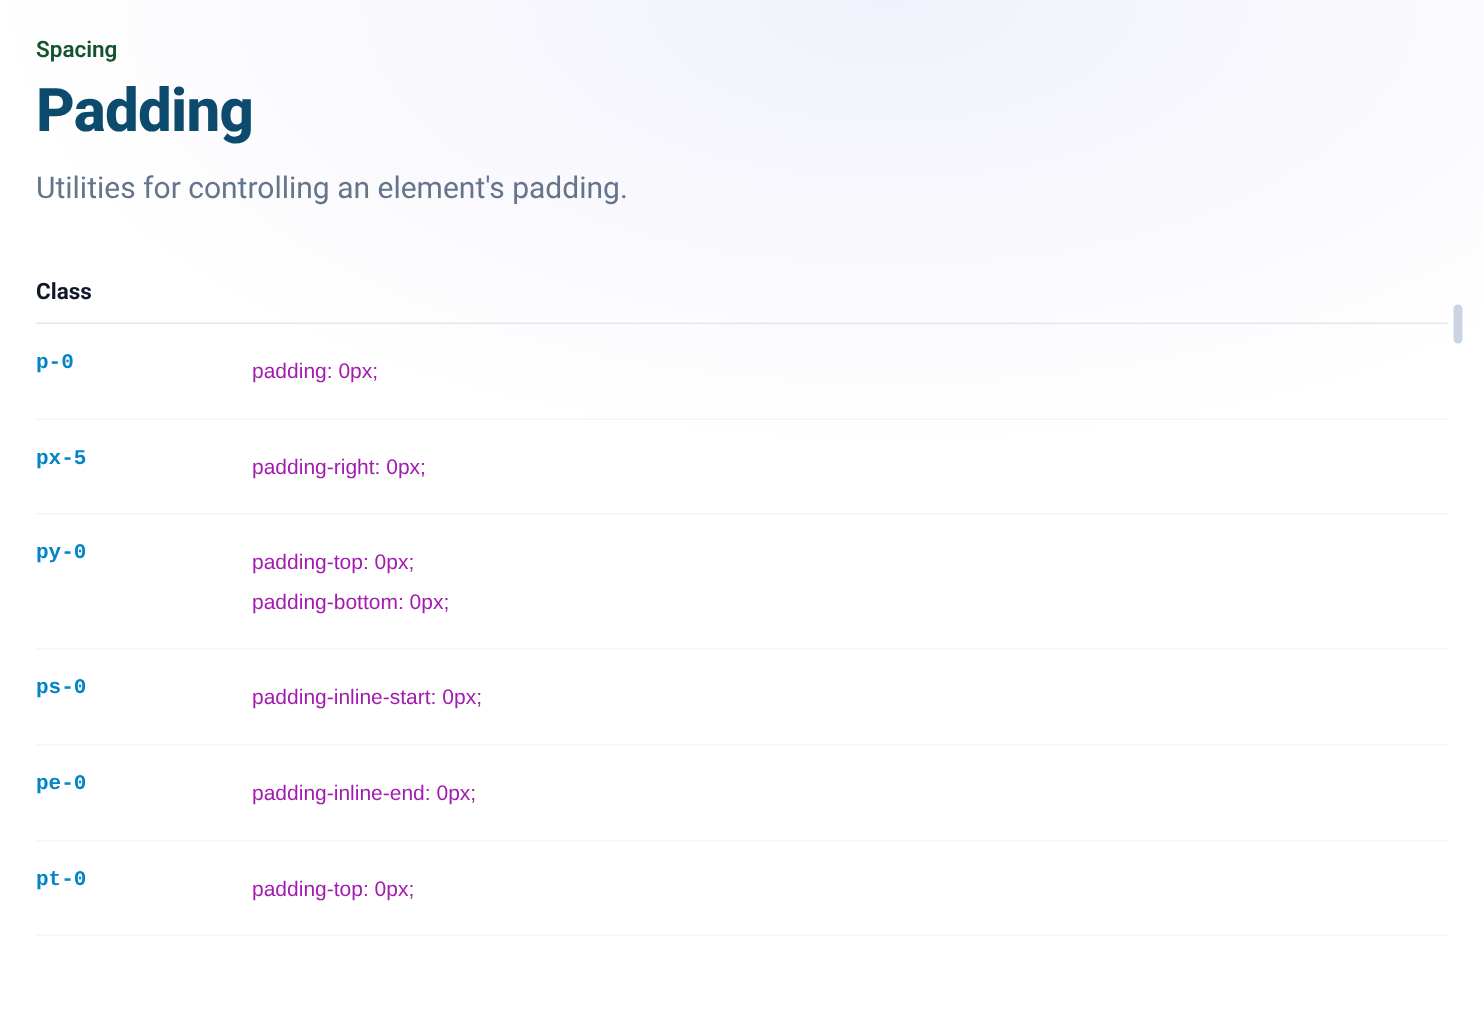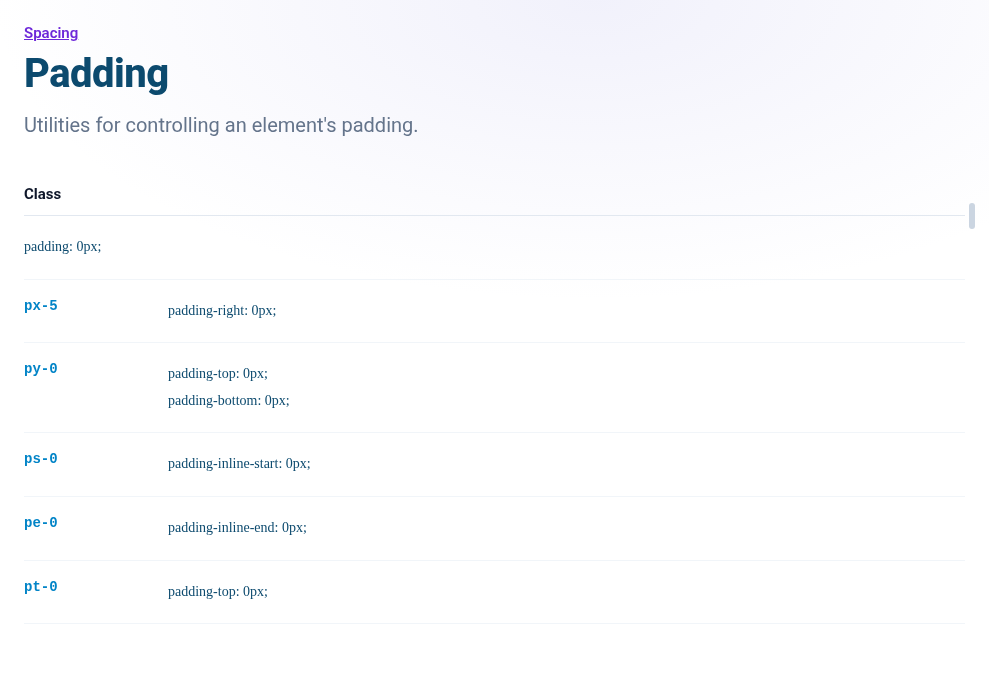--- a/index.html
+++ b/index.html
@@ -16,25 +16,24 @@
       overflow: hidden;
       position: relative;
     }
     .container {
       padding: 24px 24px 0 24px;
       width: 100%;
       height: 100%;
       position: relative;
     }
     .category {
-      color: #6d28d9;
+      color: #14532d;
       font-size: 15px;
       font-weight: 600;
       margin-bottom: 8px;
-      text-decoration: underline;
     }
     .title {
       color: #0c4a6e;
       font-size: 40px;
       font-weight: 800;
       letter-spacing: -0.5px;
       margin-bottom: 16px;
     }
     .description {
       color: #64748b;
@@ -77,23 +76,23 @@
       font-size: 14px;
       font-weight: 600;
       color: #0284c7;
       width: 144px;
       flex-shrink: 0;
     }
     .props {
       flex: 1;
     }
     .prop-line {
-      font-family: Liberation Serif, serif;
+      font-family: Liberation Sans, sans-serif;
       font-size: 14px;
-      color: #0c4a6e;
+      color: #a21caf;
       line-height: 1.9;
     }
     .scroll-indicator {
       position: absolute;
       right: 14px;
       top: 203px;
       width: 6px;
       height: 26px;
       background: #cbd5e1;
       border-radius: 3px;
@@ -107,20 +106,21 @@
   <h1 class="title">Padding</h1>
   <p class="description">Utilities for controlling an element's padding.</p>
 
   <div class="table-wrapper">
     <div class="table-header">
       <div class="col-class th">Class</div>
     </div>
     <div class="rows">
 
       <div class="row">
+        <div class="class-name">p-0</div>
         <div class="props">
           <div class="prop-line">padding: 0px;</div>
         </div>
       </div>
 
       <div class="row">
         <div class="class-name">px-5</div>
         <div class="props">
           <div class="prop-line">padding-right: 0px;</div>
         </div>

